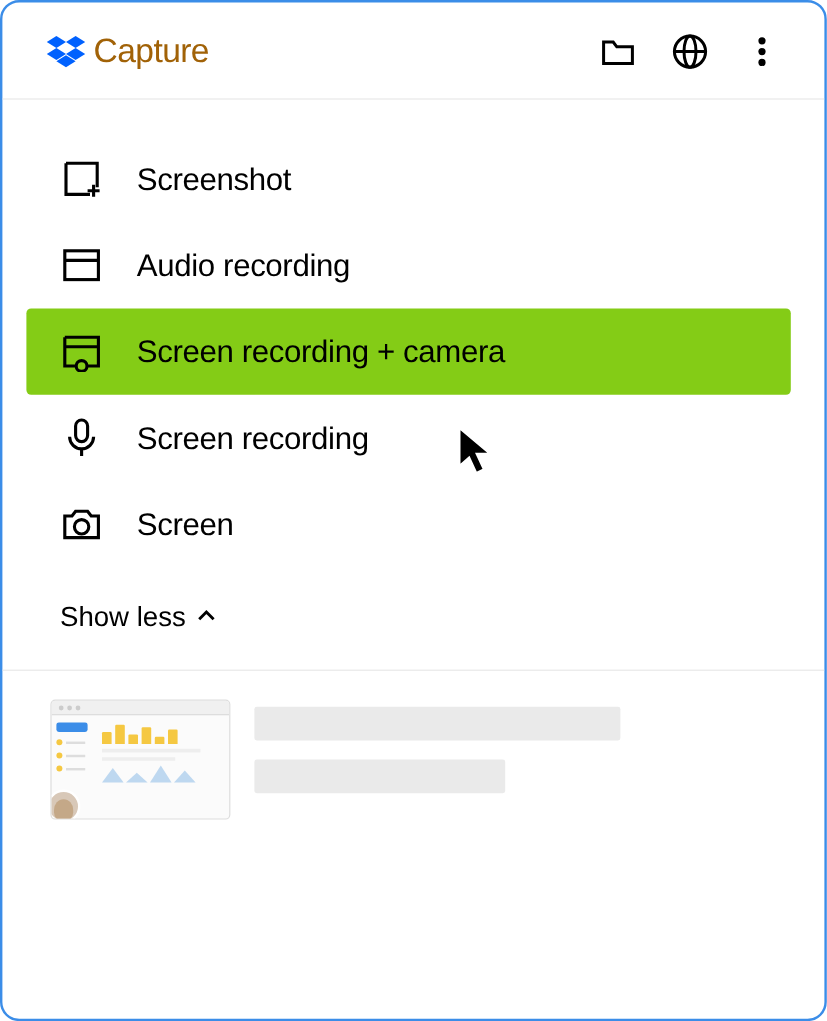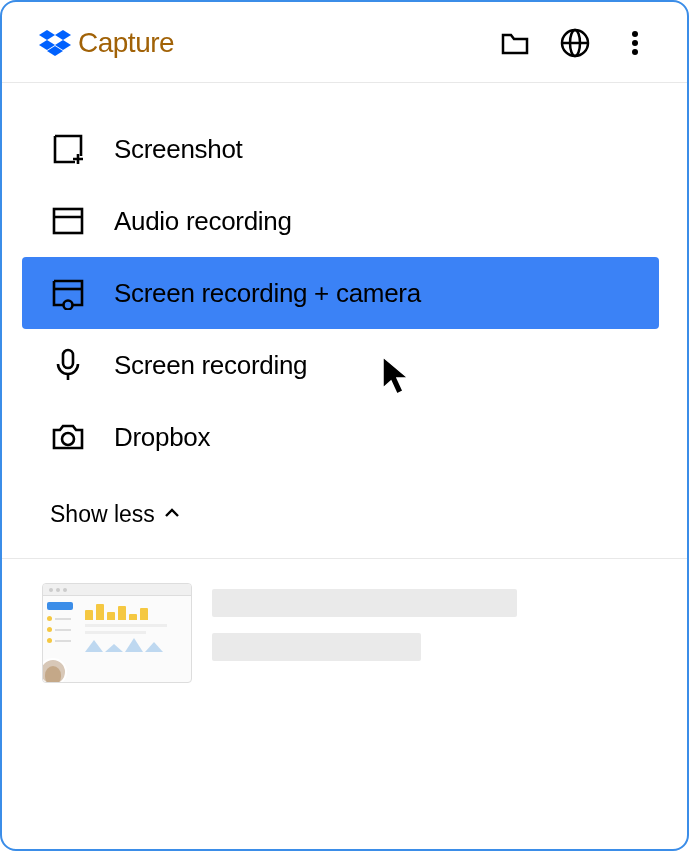--- a/index.html
+++ b/index.html
@@ -66,21 +66,21 @@
     }
     .menu-item {
       display: flex;
       align-items: center;
       gap: 28px;
       padding: 18px 28px;
       cursor: pointer;
       border-radius: 4px;
     }
     .menu-item.hovered {
-      background: #3b82f6;
+      background: #84cc16;
     }
     .menu-icon {
       width: 36px;
       height: 36px;
       display: flex;
       align-items: center;
       justify-content: center;
       flex-shrink: 0;
     }
     .menu-label {
@@ -330,21 +330,21 @@
     <span class="menu-label">Screen recording</span>
   </div>
 
   <div class="menu-item">
     <span class="menu-icon">
       <svg width="34" height="34" viewBox="0 0 34 34" fill="none" stroke="#000" stroke-width="2.6">
         <path d="M3 10 h6 l3 -4 h10 l3 4 h6 v18 H3 z"></path>
         <circle cx="17" cy="19" r="6"></circle>
       </svg>
     </span>
-    <span class="menu-label">Dropbox</span>
+    <span class="menu-label">Screen</span>
   </div>
 
 </div>
 
 <div class="show-less">
   <span>Show less</span>
   <span>
     <svg width="18" height="18" viewBox="0 0 18 18" fill="none" stroke="#000" stroke-width="2.4">
       <polyline points="3,12 9,6 15,12"></polyline>
     </svg>

